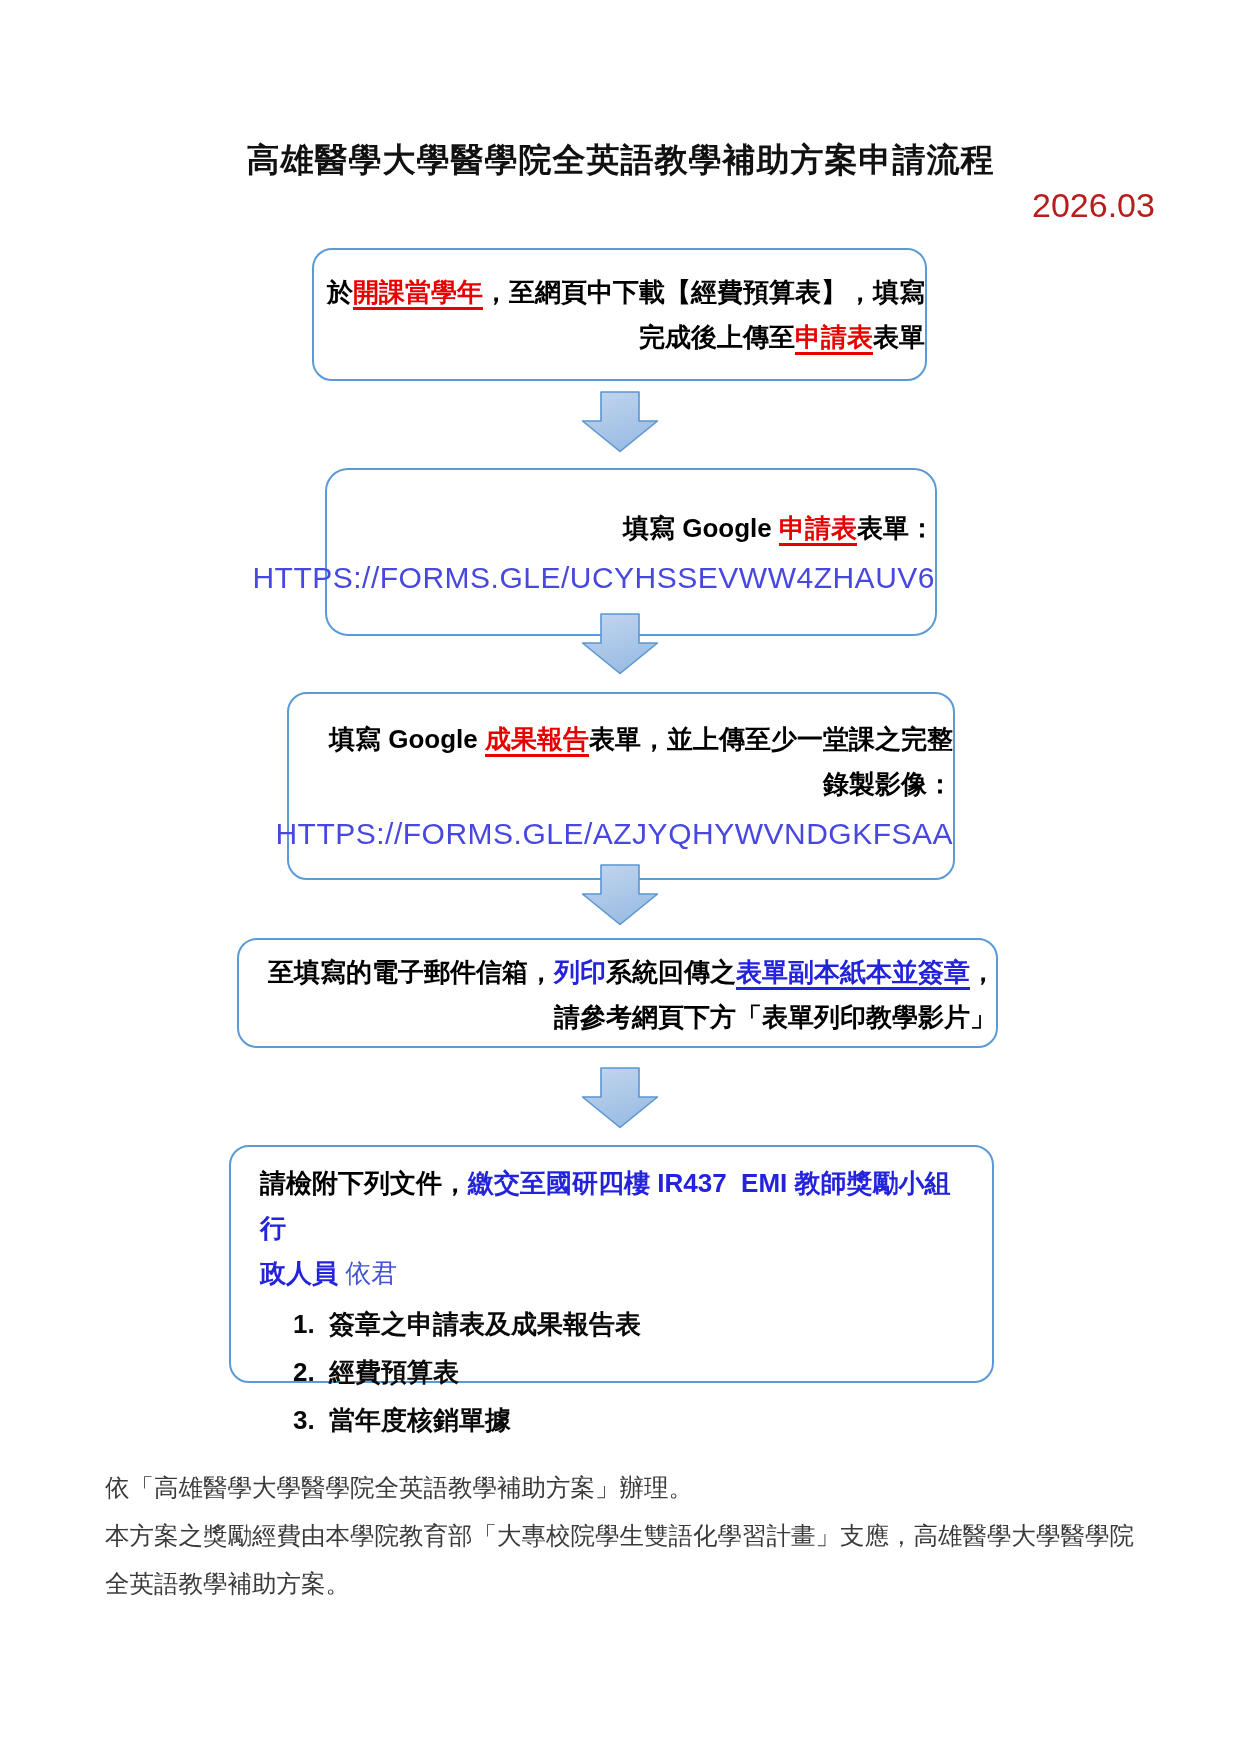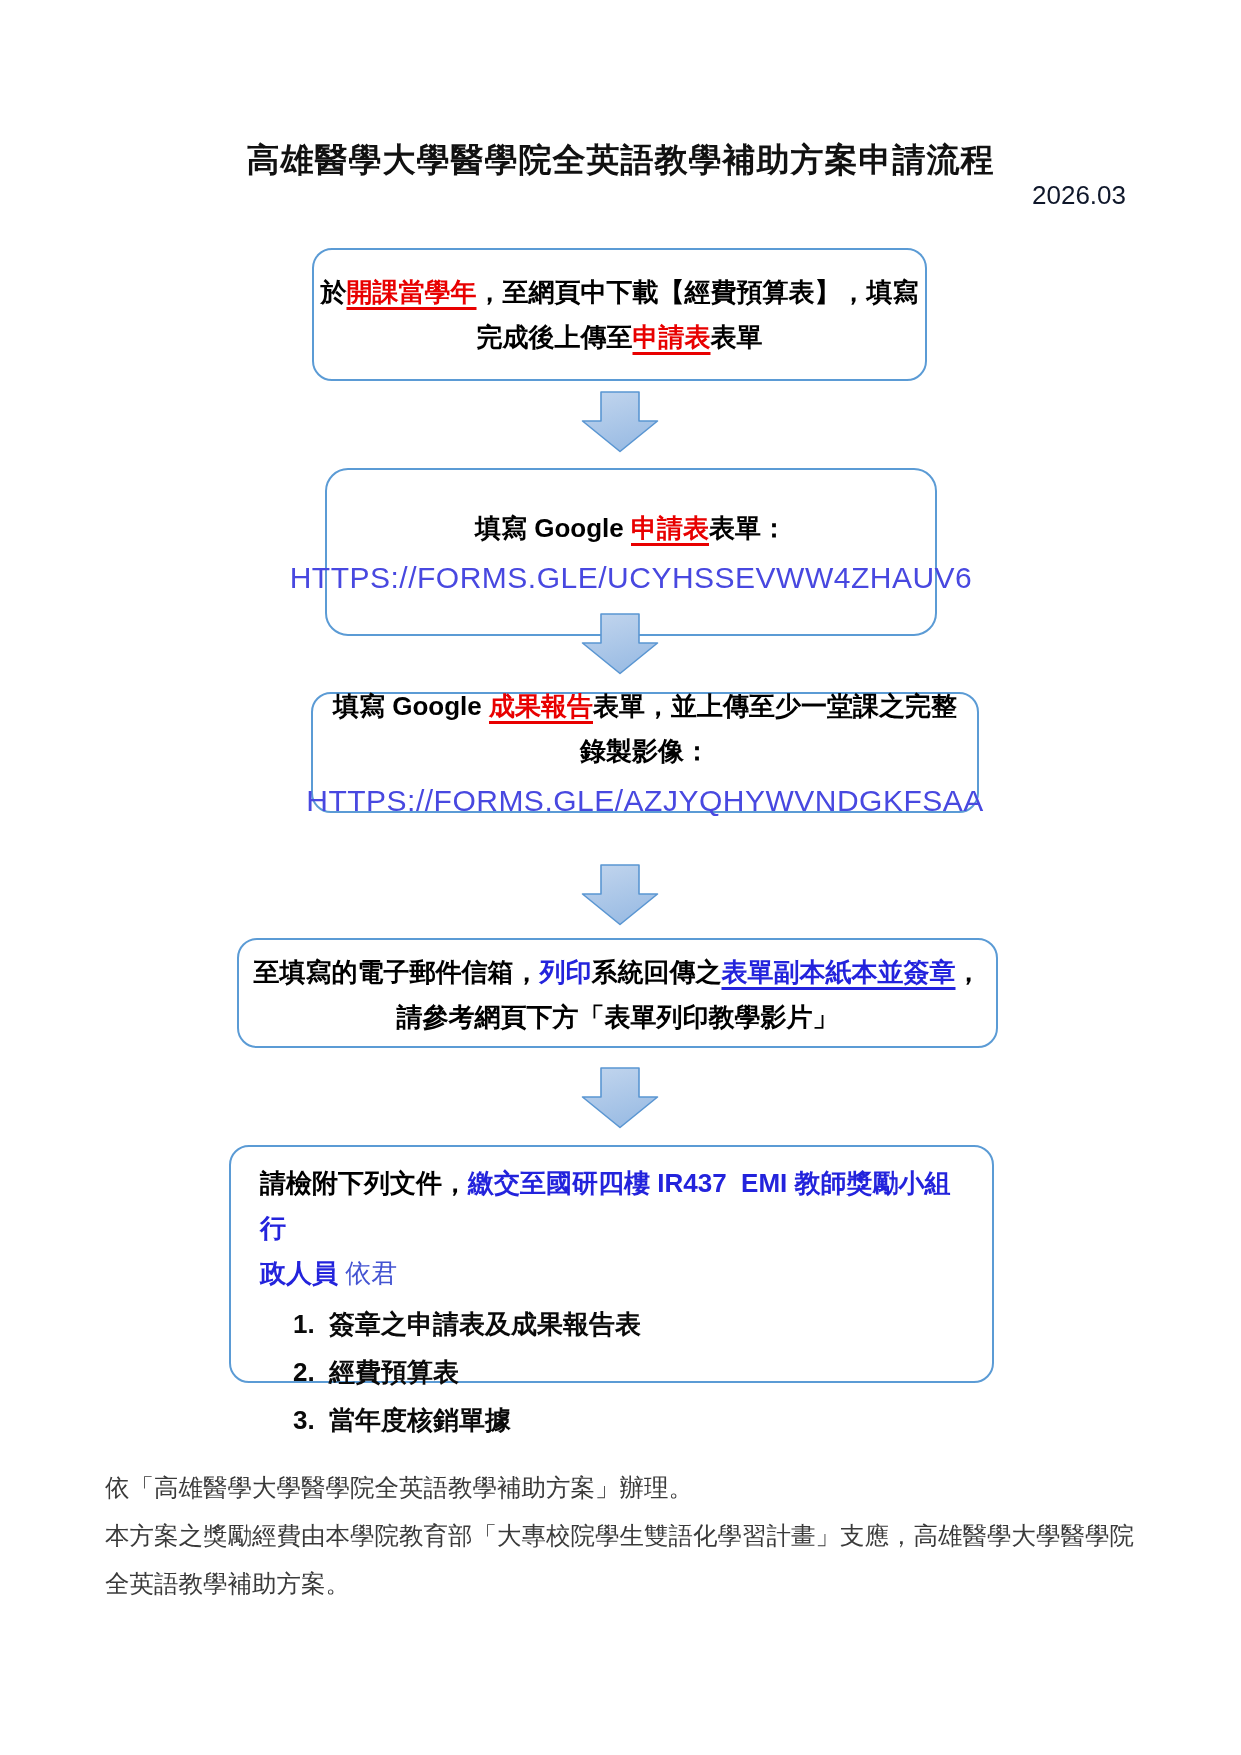--- a/index.html
+++ b/index.html
@@ -17,44 +17,44 @@
     position: absolute;
     left: 0; right: 0; top: 138px;
     text-align: center;
     font-size: 33px;
     font-weight: bold;
     color: #111;
     letter-spacing: 1px;
   }
   .doc-date {
     position: absolute;
-    left: 1032px; top: 180px;
-    font-size: 26px;
-    color: #0f172a;
+    left: 1032px; top: 186px;
+    font-size: 34px;
+    color: #b91c1c;
   }
 
   .flow-box {
     position: absolute;
     background: #fff;
     border: 2.5px solid #5b9bd5;
     border-radius: 20px;
     display: flex;
     flex-direction: column;
     justify-content: center;
-    align-items: center;
+    align-items: flex-end;
     font-size: 26px;
     font-weight: bold;
     line-height: 45px;
     text-align: center;
   }
   .flow-box .bline { white-space: pre-wrap; }
 
   #box1 { left: 312px; top: 248px; width: 615px; height: 133px; }
   #box2 { left: 325px; top: 468px; width: 612px; height: 168px; border-radius: 23px; }
-  #box3 { left: 287px; top: 692px; width: 668px; height: 121px; line-height: 45px; margin-left: 24px; }
+  #box3 { left: 287px; top: 692px; width: 668px; height: 188px; line-height: 45px; }
   #box4 { left: 237px; top: 938px; width: 761px; height: 110px; padding-top: 4px; }
   #box5 {
     left: 229px; top: 1145px; width: 765px; height: 238px;
     justify-content: flex-start;
     align-items: flex-start;
     text-align: left;
     padding: 14px 26px 0 29px;
   }
 
   .seg { white-space: pre-wrap; }

